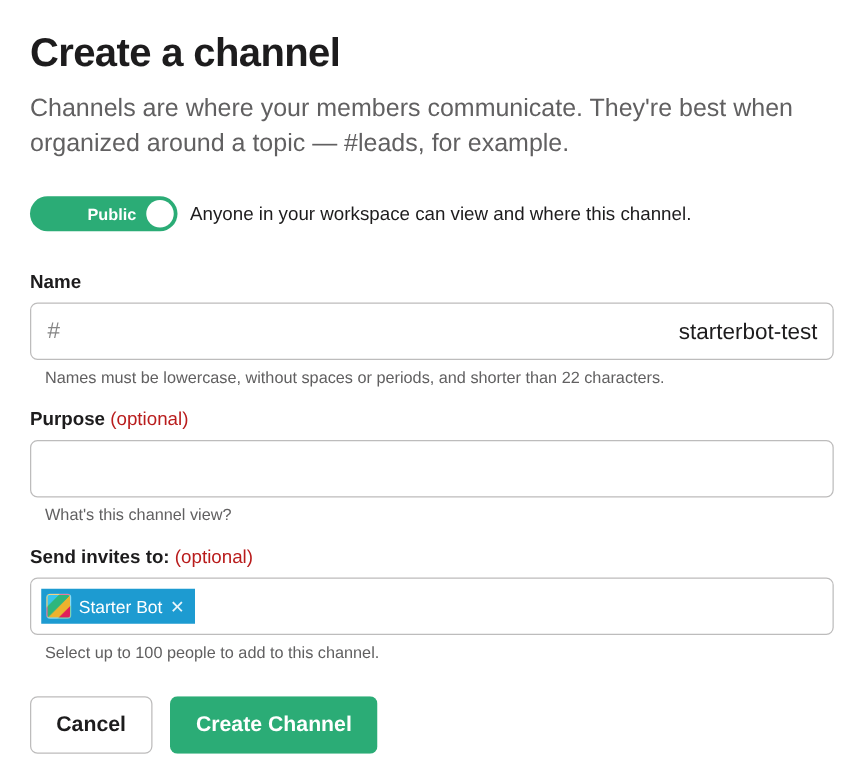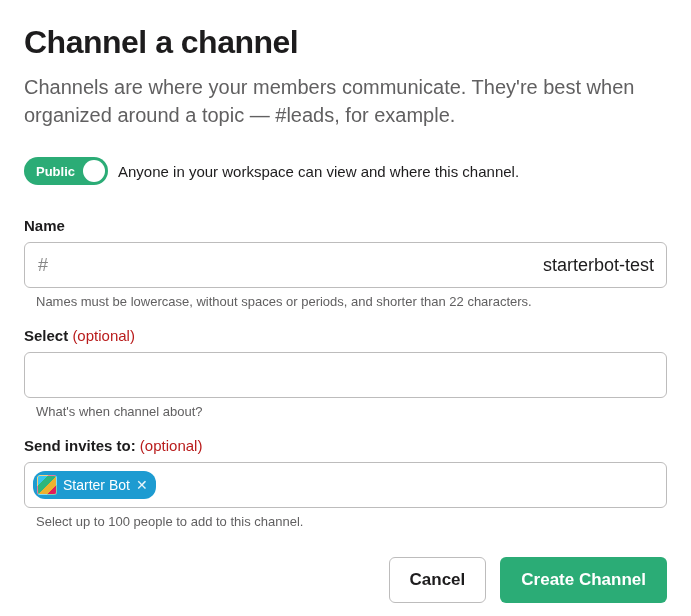--- a/index.html
+++ b/index.html
@@ -35,20 +35,21 @@
       border-radius: 999px;
       padding: 3px 3px 3px 12px;
       height: 28px;
       cursor: pointer;
     }
     .toggle-label {
       color: #fff;
       font-size: 13px;
       font-weight: 700;
       margin-right: 8px;
+      margin-left: 34px;
     }
     .toggle-knob {
       width: 22px;
       height: 22px;
       border-radius: 50%;
       background: #fff;
     }
     .toggle-desc {
       font-size: 15px;
       color: #1d1c1d;
@@ -102,41 +103,41 @@
       display: flex;
       align-items: center;
       gap: 6px;
       cursor: text;
     }
     .pill {
       display: inline-flex;
       align-items: center;
       background: #1D9BD1;
       color: #fff;
-      border-radius: 12px;
+      border-radius: 0;
       padding: 4px 8px 4px 4px;
       font-size: 14px;
       gap: 6px;
     }
     .pill-avatar {
       width: 20px;
       height: 20px;
       border-radius: 3px;
       background: linear-gradient(135deg, #36C5F0 0%, #36C5F0 25%, #2EB67D 25%, #2EB67D 50%, #ECB22E 50%, #ECB22E 75%, #E01E5A 75%);
       border: 1px solid rgba(255,255,255,0.4);
     }
     .pill-remove {
       font-size: 14px;
       line-height: 1;
       cursor: pointer;
       opacity: 0.9;
     }
     .actions {
       display: flex;
-      justify-content: flex-end;
+      justify-content: flex-start;
       gap: 14px;
       margin-top: 28px;
     }
     .btn {
       height: 46px;
       padding: 0 20px;
       border-radius: 6px;
       font-size: 17px;
       font-weight: 700;
       cursor: pointer;
@@ -148,21 +149,21 @@
       color: #1d1c1d;
     }
     .btn-primary {
       background: #2BAC76;
       color: #fff;
     }
   </style>
 </head>
 <body>
 
-<h1 class="title">Channel a channel</h1>
+<h1 class="title">Create a channel</h1>
 
 <p class="description">Channels are where your members communicate. They're best when organized around a topic — #leads, for example.</p>
 
 <div class="toggle-row">
   <div class="toggle">
     <span class="toggle-label">Public</span>
     <span class="toggle-knob"></span>
   </div>
   <span class="toggle-desc">Anyone in your workspace can view and where this channel.</span>
 </div>
@@ -171,25 +172,25 @@
   <label class="field-label">Name</label>
   <div class="input-wrap">
     <span class="hash-prefix">#</span>
     <input type="text" class="text-input with-prefix" value="starterbot-test" style="">
   </div>
   <div class="help-text">Names must be lowercase, without spaces or periods, and shorter than 22 characters.</div>
 </div>
 
 <div class="field">
   <label class="field-label">
-    <span>Select</span>
+    <span>Purpose</span>
     <span class="optional">(optional)</span>
   </label>
   <input type="text" class="text-input" value="" style="">
-  <div class="help-text">What's when channel about?</div>
+  <div class="help-text">What's this channel view?</div>
 </div>
 
 <div class="field">
   <label class="field-label">
     <span>Send invites to:</span>
     <span class="optional">(optional)</span>
   </label>
   <div class="pill-input">
     <span class="pill">
       <span class="pill-avatar"></span>

